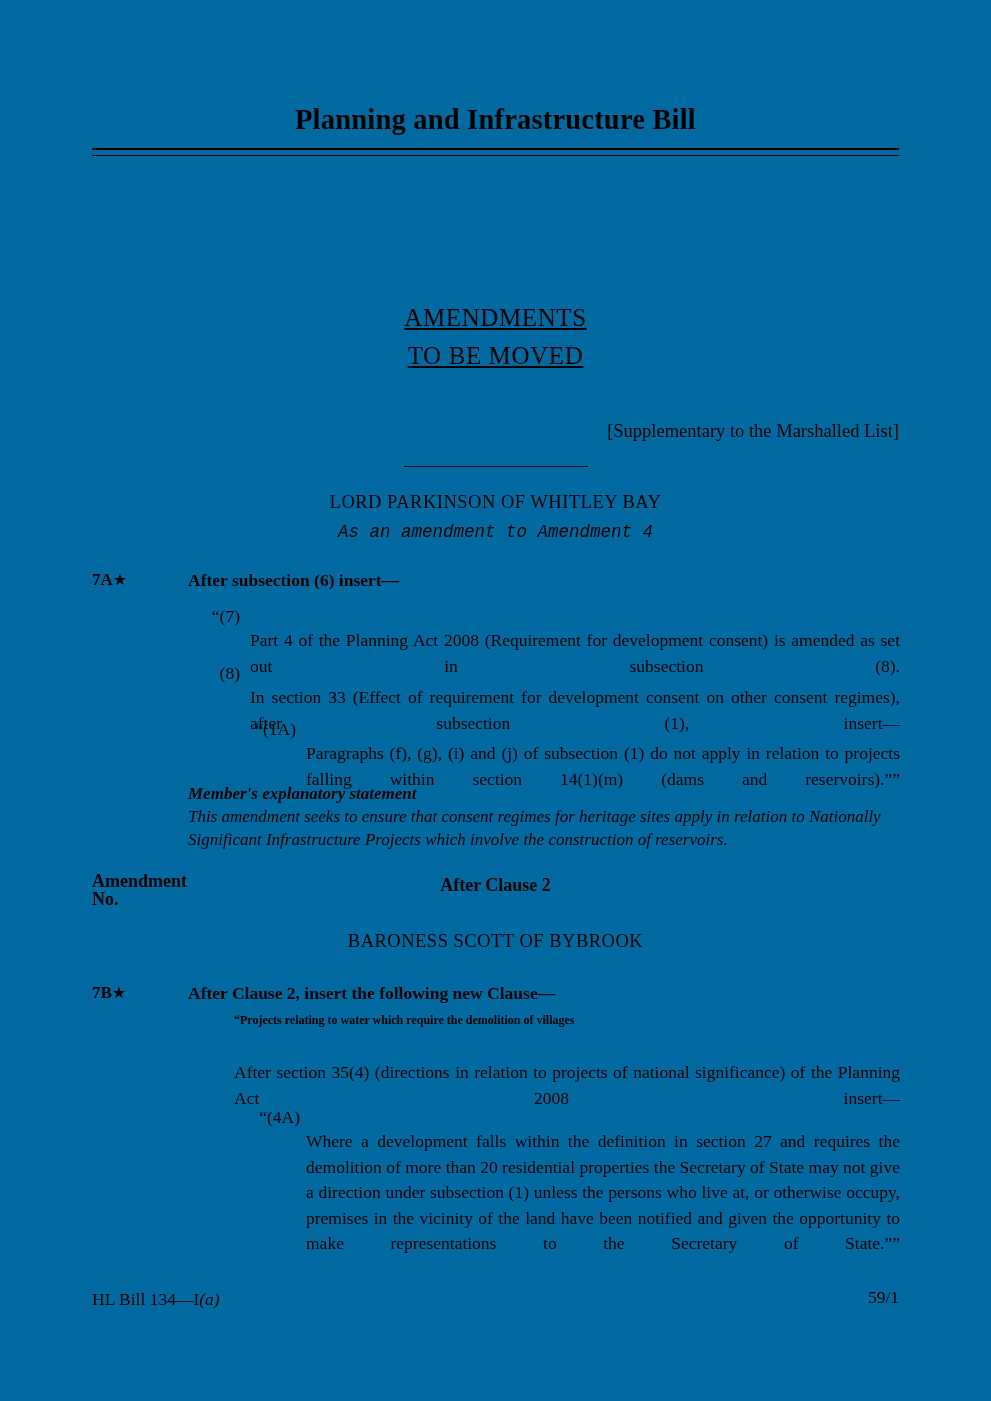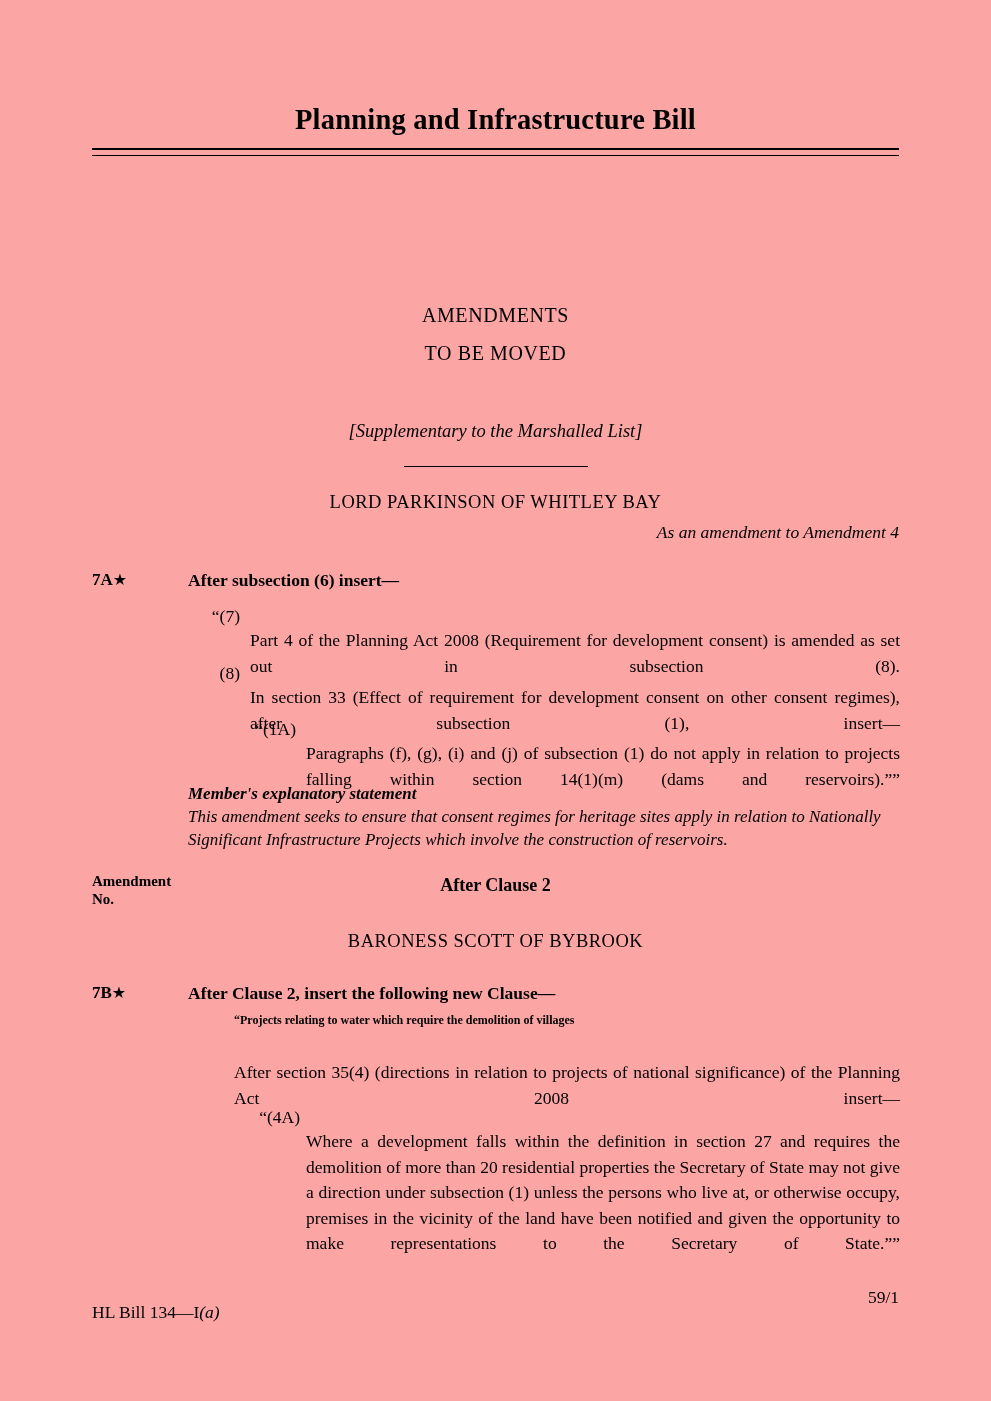--- a/index.html
+++ b/index.html
@@ -9,21 +9,21 @@
   }
   body {
     font-family: "Liberation Serif", "DejaVu Serif", serif;
     color: #000000;
   }
   .page {
     position: relative;
     width: 991px;
     height: 1401px;
     margin: 0 auto;
-    background: #fca5a5;
+    background: #0369a1;
     overflow: hidden;
   }
 
   
   .doc-title {
     position: absolute;
     left: 92px;
     top: 104px;
     width: 807px;
     text-align: center;
@@ -42,30 +42,31 @@
   }
 
   
   .heading-block {
     position: absolute;
     left: 92px;
     width: 807px;
     text-align: center;
   }
   .hb-line {
-    font-size: 20px;
+    font-size: 25px;
     letter-spacing: 0.6px;
+    text-decoration: underline;
   }
   .hb-1 { top: 304px; }
   .hb-2 { top: 342px; }
   .hb-3 { top: 380px; }
   .hb-supp {
     top: 421px;
     font-size: 18.5px;
-    font-style: italic;
+    text-align: right;
   }
   .short-rule {
     position: absolute;
     left: 50%;
     top: 466px;
     width: 184px;
     margin-left: -92px;
     border-top: 1.4px solid #000;
   }
 
@@ -75,23 +76,24 @@
     left: 92px;
     width: 807px;
     text-align: center;
     font-size: 18.5px;
     letter-spacing: 0.5px;
   }
   .sponsor-sub {
     position: absolute;
     left: 92px;
     width: 807px;
-    text-align: right;
+    text-align: center;
     font-size: 17.5px;
     font-style: italic;
+    font-family: Liberation Mono, monospace;
   }
 
   
   .amd-num {
     position: absolute;
     left: 92px;
     font-size: 17px;
     font-weight: bold;
     white-space: nowrap;
   }
@@ -139,21 +141,21 @@
   .expl-head {
     font-weight: bold;
     font-style: italic;
     display: block;
   }
 
   
   .amd-no-label {
     position: absolute;
     left: 92px;
-    font-size: 15px;
+    font-size: 18px;
     font-weight: bold;
     line-height: 18px;
   }
   .clause-heading {
     position: absolute;
     left: 92px;
     width: 807px;
     text-align: center;
     font-size: 18px;
     font-weight: bold;
@@ -162,21 +164,21 @@
   .clause-title {
     position: absolute;
     font-size: 12px;
     font-weight: bold;
   }
 
   
   .footer-left {
     position: absolute;
     left: 92px;
-    bottom: 78px;
+    bottom: 91px;
     font-size: 17.5px;
   }
   .footer-left .ital { font-style: italic; }
   .footer-right {
     position: absolute;
     right: 92px;
     bottom: 93px;
     font-size: 17.5px;
   }
 </style>

